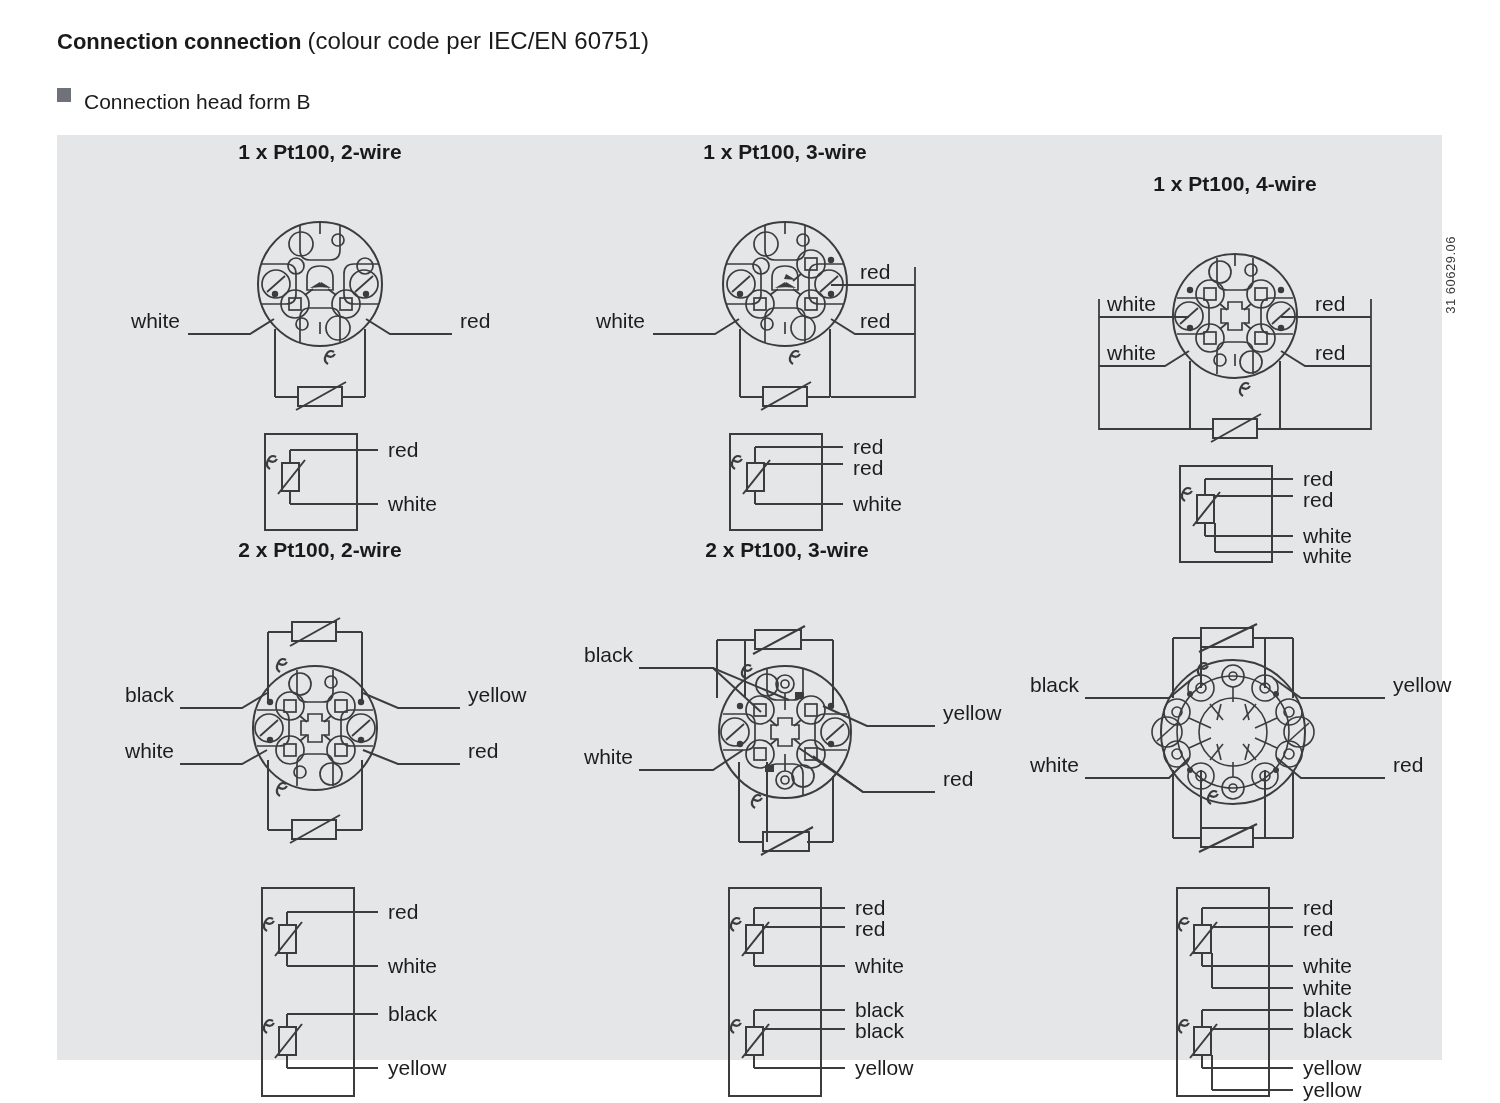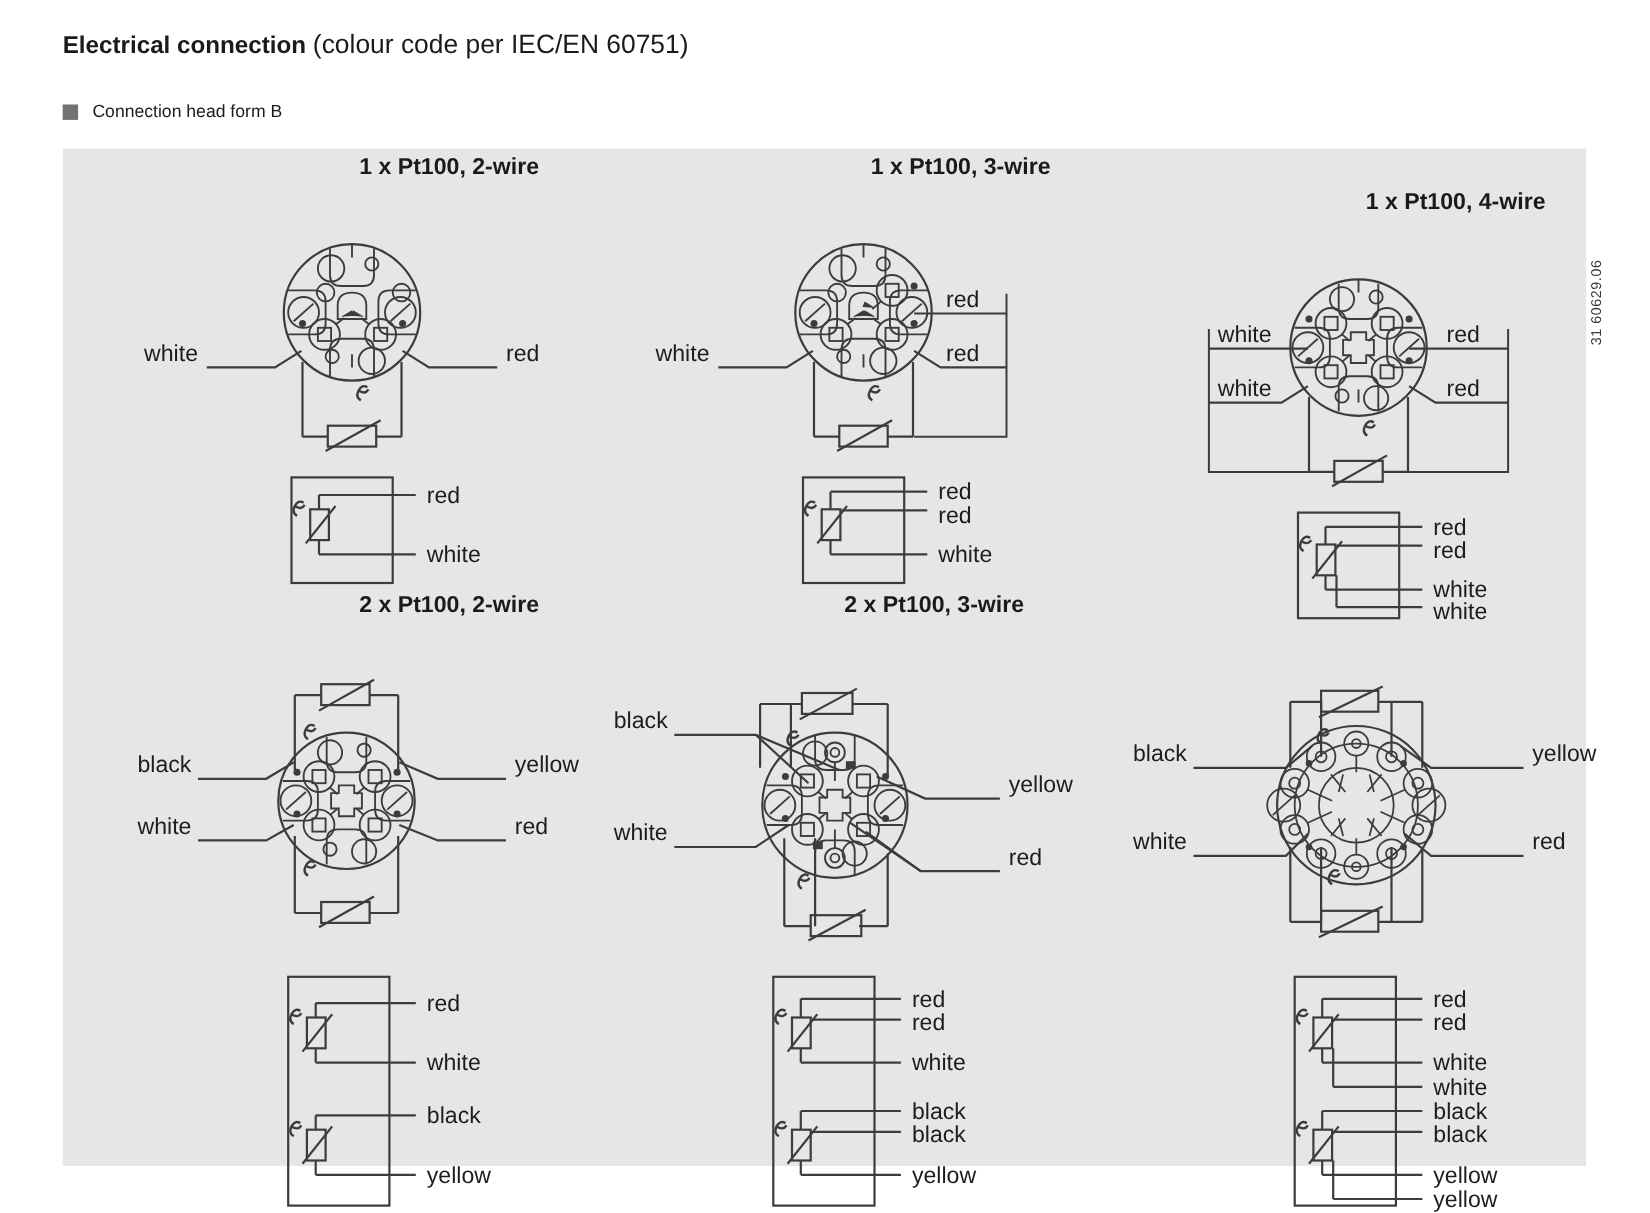--- a/index.html
+++ b/index.html
@@ -5,46 +5,46 @@
   html,body{margin:0;padding:0;background:#ffffff;}
   body{width:1500px;height:1103px;font-family:"Liberation Sans",sans-serif;color:#1a1a1a;overflow:hidden;position:relative;}
 
   .page{position:absolute;left:0;top:0;width:1500px;height:1103px;}
 
   
   .heading{position:absolute;left:57px;top:27px;font-size:22px;line-height:28px;white-space:nowrap;}
   .heading .bold{font-weight:bold;}
   .heading .norm{font-weight:normal;font-size:24px;}
 
-  .subhead{position:absolute;left:57px;top:88px;font-size:16px;line-height:28px;white-space:nowrap;display:flex;align-items:center;gap:13px;}
+  .subhead{position:absolute;left:57px;top:88px;font-size:21px;line-height:28px;white-space:nowrap;display:flex;align-items:flex-start;gap:13px;}
   .bullet{width:14px;height:14px;background:#6f7276;display:inline-block;}
 
   
   .panel{position:absolute;left:57px;top:135px;width:1385px;height:925px;background:#e5e6e7;}
 
   
   .code{position:absolute;left:1443px;top:236px;font-size:13px;letter-spacing:.5px;color:#3a3a3a;
         writing-mode:vertical-rl;transform:rotate(180deg);transform-origin:center;white-space:nowrap;}
 
   
   .cell{position:absolute;}
-  .cell-title{position:absolute;top:0;left:0;width:100%;text-align:right;font-size:21px;font-weight:bold;white-space:nowrap;}
+  .cell-title{position:absolute;top:0;left:0;width:100%;text-align:center;font-size:21px;font-weight:bold;white-space:nowrap;}
 
   .svgwrap{position:absolute;top:0;left:0;}
   svg{display:block;overflow:visible;}
 
   .lbl{font-family:"Liberation Sans",sans-serif;font-size:21px;fill:#1d1d1d;}
 </style>
 </head>
 <body>
 
 <div class="page">
 
   <div class="heading">
-    <span class="bold">Electrical connection</span>
+    <span class="bold">Connection connection</span>
     <span class="norm">(colour code per IEC/EN 60751)</span>
   </div>
 
   <div class="subhead">
     <span class="bullet"></span>
     <span>Connection head form B</span>
   </div>
 
   <div class="panel"></div>
 
@@ -346,21 +346,21 @@
           <path d="M117 453 q-5 -3 -2 -9 q3 -6 8 -3 M115 444 q6 4 9 -1" stroke-width="2.2"></path>
         </g>
         <text class="lbl" x="238" y="339">red</text>
         <text class="lbl" x="238" y="393">white</text>
         <text class="lbl" x="238" y="441">black</text>
         <text class="lbl" x="238" y="495">yellow</text>
       </svg>
     </div>
   </div>
 
-  <div class="cell" style="left:591px;top:538px;width:340px;height:520px;">
+  <div class="cell" style="left:617px;top:538px;width:340px;height:520px;">
     <div class="cell-title">2 x Pt100, 3-wire</div>
     <div class="svgwrap" style="top:42px;left:0;">
       <svg width="340" height="480" viewBox="0 0 340 480">
         <g fill="none" stroke="#3c3c3c" stroke-width="2">
 
           <path d="M100 60 L100 118 M216 60 L216 126 M100 60 L138 60 M184 60 L216 60"></path>
           <rect x="138" y="50" width="46" height="19"></rect>
           <path d="M136 74 L188 46"></path>
           <path d="M128 98 q-5 -3 -2 -9 q3 -6 8 -3 M126 89 q6 4 9 -1" stroke-width="2.2"></path>
           <path d="M128 60 L128 118"></path>

